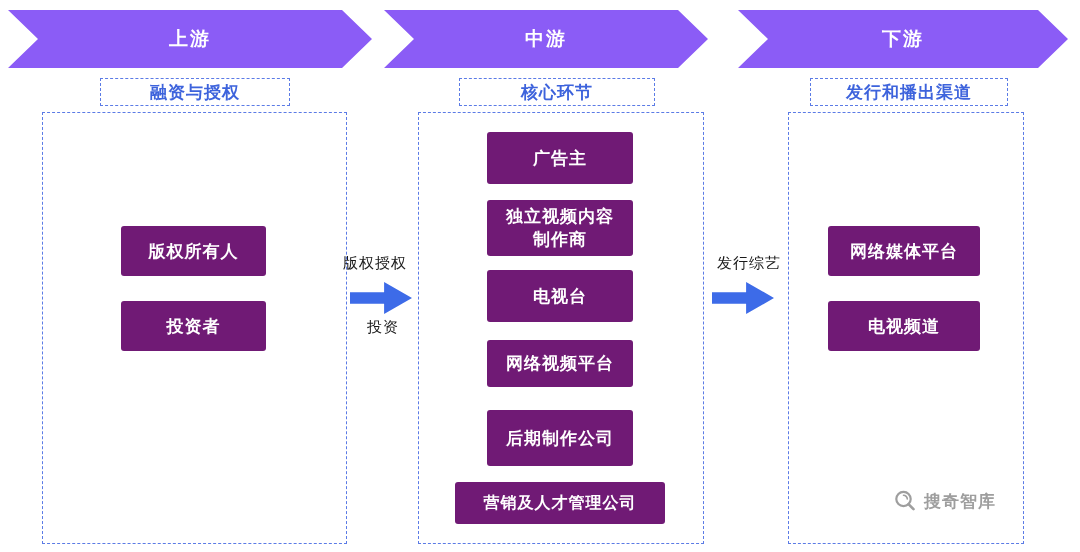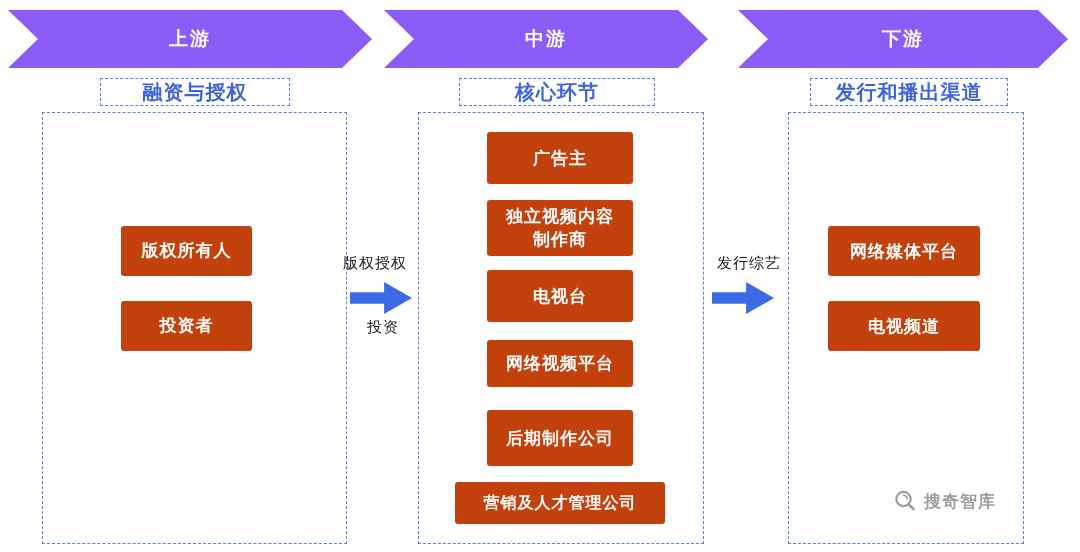--- a/index.html
+++ b/index.html
@@ -13,42 +13,42 @@
     font-size:19px;font-weight:bold;letter-spacing:2px;
     clip-path:polygon(0 0, calc(100% - 30px) 0, 100% 50%, calc(100% - 30px) 100%, 0 100%, 30px 50%);
   }
   .banner-1{left:8px;width:364px;}
   .banner-2{left:384px;width:324px;}
   .banner-3{left:738px;width:330px;}
 
   
   .subtitle{
     position:absolute;top:78px;height:26px;border:1px dashed #5B7BE6;background:#fff;
-    color:#3D63DC;font-size:20px;font-weight:bold;letter-spacing:1px;
+    color:#3D63DC;font-size:17px;font-weight:bold;letter-spacing:1px;
     display:flex;align-items:center;justify-content:center;
   }
   .sub-1{left:100px;width:188px;}
   .sub-2{left:459px;width:194px;}
   .sub-3{left:810px;width:196px;}
 
   
   .groupbox{position:absolute;top:112px;height:430px;border:1px dashed #5B7BE6;background:#fff;}
   .box-1{left:42px;width:303px;}
   .box-2{left:418px;width:284px;}
   .box-3{left:788px;width:234px;}
 
   
   .node{
-    position:absolute;background:#c2410c;color:#fff;border-radius:3px;
+    position:absolute;background:#701a75;color:#fff;border-radius:3px;
     display:flex;align-items:center;justify-content:center;text-align:center;
     font-size:17px;font-weight:bold;letter-spacing:1px;line-height:1.35;
     padding:2px 16px;box-sizing:border-box;
   }
   
-  .n-c1{left:121px;width:131px;height:50px;font-family:Liberation Serif, serif;}
+  .n-c1{left:121px;width:145px;height:50px;}
   .n-c1-a{top:226px;}
   .n-c1-b{top:301px;}
   
   .n-c2{left:487px;width:146px;}
   .n-c2-a{top:132px;height:52px;}
   .n-c2-b{top:200px;height:56px;}
   .n-c2-c{top:270px;height:52px;}
   .n-c2-d{top:340px;height:47px;}
   .n-c2-e{top:410px;height:56px;}
   .n-c2-f{top:482px;height:42px;left:455px;width:210px;font-size:16px;}

